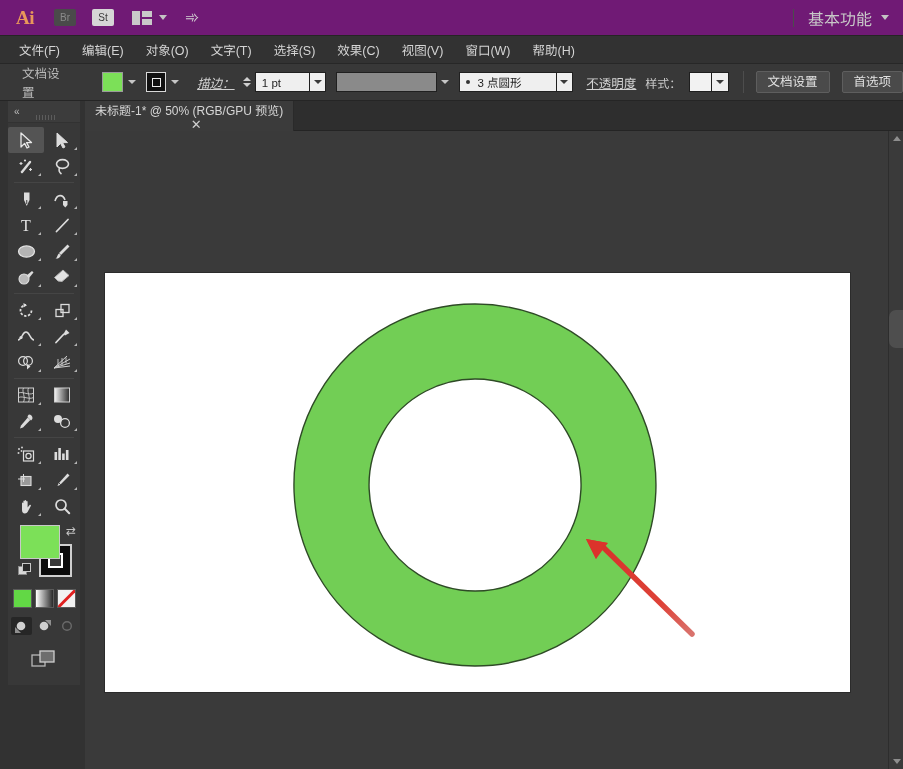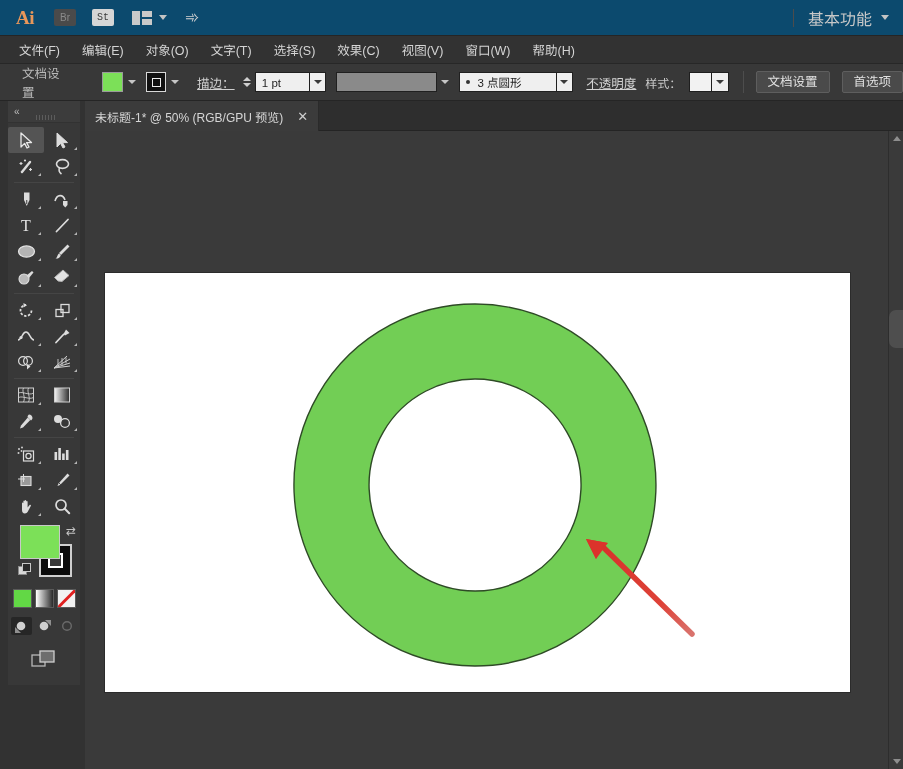--- a/index.html
+++ b/index.html
@@ -9,37 +9,37 @@
     background: #323232;
     font-family: "Liberation Sans", "DejaVu Sans", sans-serif;
     overflow: hidden;
     -webkit-font-smoothing: antialiased;
   }
   #app { position: relative; width: 903px; height: 769px; }
 
   
   .titlebar {
     position: absolute; left: 0; top: 0; width: 903px; height: 36px;
-    background: #0c4a6e;
+    background: #701a75;
     display: flex; align-items: center;
     border-bottom: 1px solid #252525;
   }
   .ai-logo {
     margin-left: 12px; width: 26px; height: 24px;
     color: #e8975a; font-size: 19px; font-weight: bold;
     font-family: "Liberation Serif", serif;
     letter-spacing: -0.5px; line-height: 24px; text-align: center;
   }
   .app-chip {
     width: 22px; height: 17px; margin-left: 16px;
     border-radius: 2px; font-size: 10px; line-height: 17px;
     text-align: center; font-family: "Liberation Sans", sans-serif;
   }
   .chip-br { background: #4a4a4a; color: #8a8a8a; }
-  .chip-st { background: #d6d6d6; color: #3a3a3a; font-family: Liberation Mono, monospace; }
+  .chip-st { background: #d6d6d6; color: #3a3a3a; }
   .grid-icon { margin-left: 18px; width: 20px; height: 14px; position: relative; }
   .grid-icon i { position: absolute; background: #c9c9c9; display: block; }
   .gi-a { left: 0; top: 0; width: 8px; height: 14px; }
   .gi-b { left: 10px; top: 0; width: 10px; height: 6px; }
   .gi-c { left: 10px; top: 8px; width: 10px; height: 6px; }
   .caret {
     width: 0; height: 0; margin-left: 7px;
     border-left: 4.5px solid transparent; border-right: 4.5px solid transparent;
     border-top: 5px solid #c4c4c4;
   }
@@ -89,21 +89,21 @@
   .swatch-stroke {
     margin-left: 6px; width: 22px; height: 20px;
     background: #111; border: 1.5px solid #d8d8d8;
     display: flex; align-items: center; justify-content: center;
   }
   .swatch-stroke i {
     width: 9px; height: 9px; border: 1.5px solid #ededed; background: #111; display: block;
   }
   .stroke-lbl {
     margin-left: 14px; color: #cfcfcf; font-size: 12.5px;
-    text-decoration: underline; white-space: nowrap;
+    text-decoration: underline; white-space: nowrap; font-style: italic;
   }
   .spinner {
     margin-left: 7px; width: 11px; height: 20px;
     display: flex; flex-direction: column; justify-content: center; align-items: center;
   }
   .spin-up {
     width: 0; height: 0; border-left: 4px solid transparent;
     border-right: 4px solid transparent; border-bottom: 4.5px solid #cfcfcf; margin-bottom: 2px;
   }
   .spin-dn {
@@ -241,20 +241,21 @@
 
   
   .tabstrip {
     position: absolute; left: 85px; top: 101px; width: 818px; height: 30px;
     background: #2e2e2e; border-bottom: 1px solid #242424;
   }
   .doctab {
     position: absolute; left: 0; top: 0; height: 30px;
     background: #3b3b3b; display: flex; align-items: center; padding: 0 10px;
     border-right: 1px solid #2a2a2a;
+    flex-direction: column;
   }
   .doctab-title { color: #d6d6d6; font-size: 12px; white-space: nowrap; }
   .doctab-close { margin-left: 14px; color: #cfcfcf; font-size: 13px; line-height: 1; }
 
   
   .canvas-area {
     position: absolute; left: 85px; top: 131px; width: 818px; height: 638px;
     background: #3a3a3a; overflow: hidden;
   }
   .artboard {

